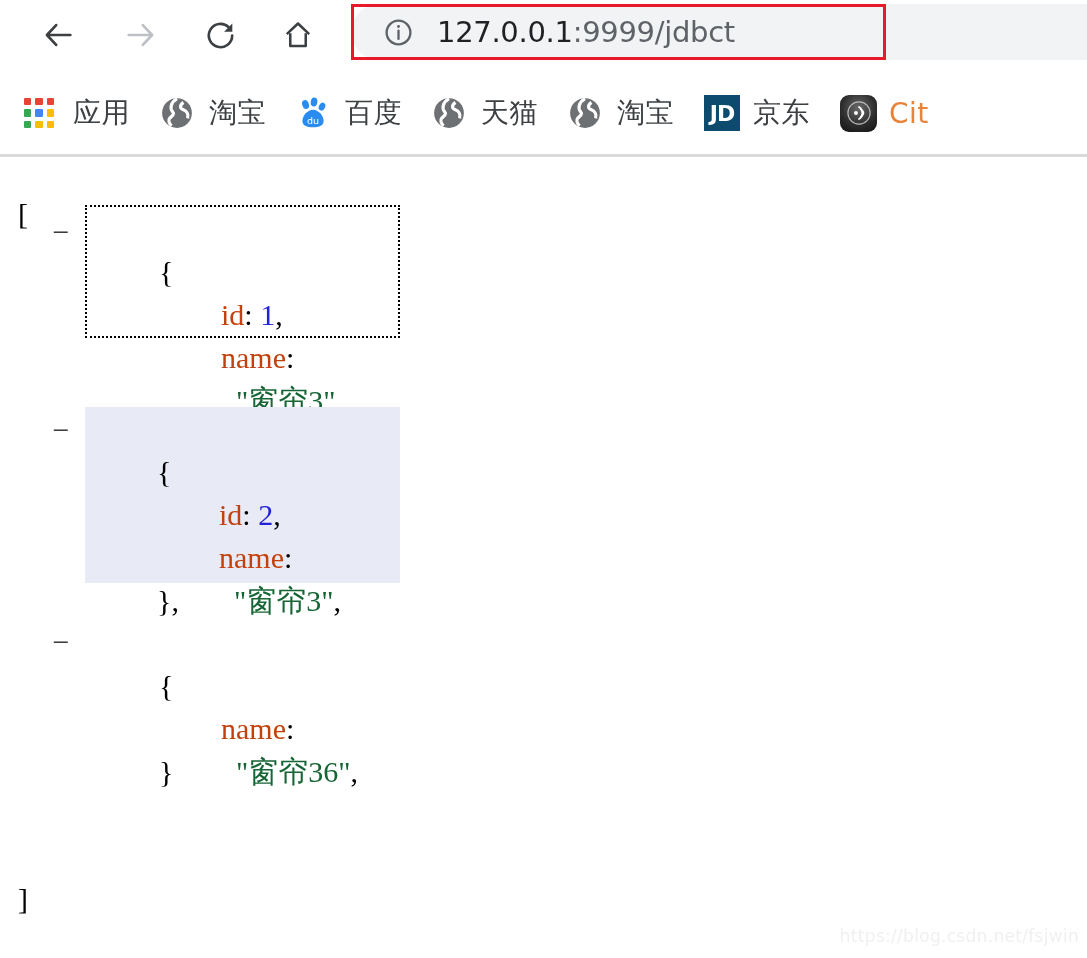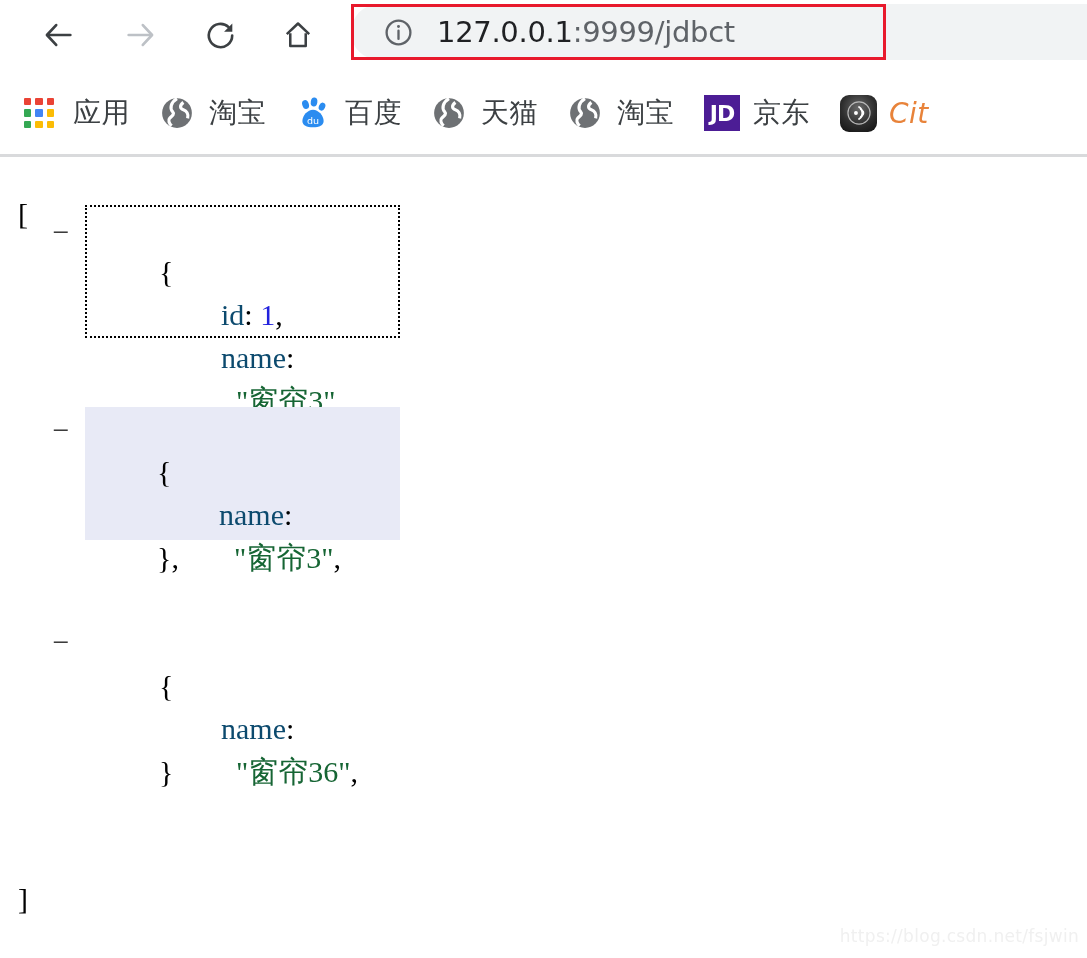--- a/index.html
+++ b/index.html
@@ -120,21 +120,21 @@
     display: flex;
     align-items: center;
     margin-right: 11px;
   }
   .bm-label {
     font-family: "DejaVu Sans", sans-serif;
     font-size: 28px;
     color: #3c4043;
     letter-spacing: 0.5px;
   }
-  .bm-label-orange { color: #e8833a; font-style: italic; }
+  .bm-label-orange { color: #e8833a; }
 
   
   .apps-grid {
     width: 30px;
     height: 30px;
     display: grid;
     grid-template-columns: repeat(3, 1fr);
     grid-template-rows: repeat(3, 1fr);
     gap: 4px;
   }
@@ -142,21 +142,21 @@
 
   
   .globe { width: 34px; height: 34px; }
 
   
   .paw { width: 34px; height: 34px; }
 
   
   .jd-icon {
     width: 36px; height: 36px;
-    background: #4c1d95;
+    background: #0c4a6e;
     display: flex; align-items: center; justify-content: center;
     color: #ffffff;
     font-family: "DejaVu Sans", sans-serif;
     font-size: 22px;
     font-weight: bold;
     letter-spacing: -1px;
   }
 
   
   .citi-icon {
@@ -231,21 +231,21 @@
     border: 2px solid transparent;
   }
 
   .obj-line {
     height: 43px;
     line-height: 43px;
     white-space: pre;
   }
   .prop-line { padding-left: 62px; }
 
-  .k { color: #0c4a6e; }
+  .k { color: #c2410c; }
   .num { color: #2222dd; }
   .str { color: #166534; }
   .punc { color: #000000; }
 
   
   .watermark {
     position: absolute;
     right: 8px;
     bottom: 12px;
     font-family: "DejaVu Sans", sans-serif;
@@ -436,20 +436,23 @@
   </div>
 
   <div style="position:relative;height:212px;">
     <span class="toggle" style="top:6px;">−</span>
 
     <div class="obj-block highlight" style="top:0px;position:absolute;padding-bottom:4px;">
       <div class="obj-line">
         <span class="punc">{</span>
       </div>
       <div class="obj-line prop-line">
+        <span class="k">id</span><span class="punc">:</span><span class="punc"> </span><span class="num">2</span><span class="punc">,</span>
+      </div>
+      <div class="obj-line prop-line">
         <span class="k">name</span><span class="punc">:</span><span class="punc"> </span><span class="str">
           <span>"</span><span>窗帘3</span><span>"</span></span><span class="punc">,</span>
       </div>
       <div class="obj-line">
         <span class="punc">}</span><span class="punc">,</span>
       </div>
     </div>
   </div>
 
   <div style="position:relative;height:215px;">

